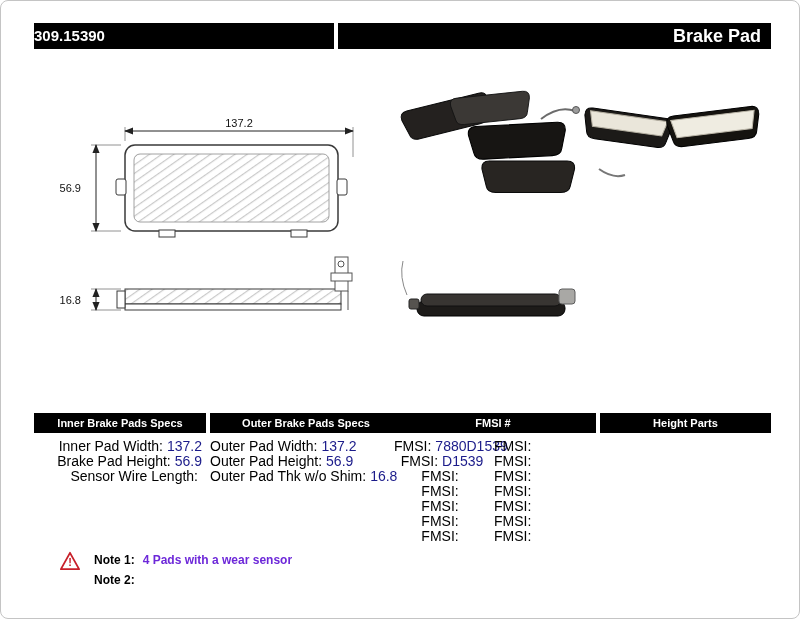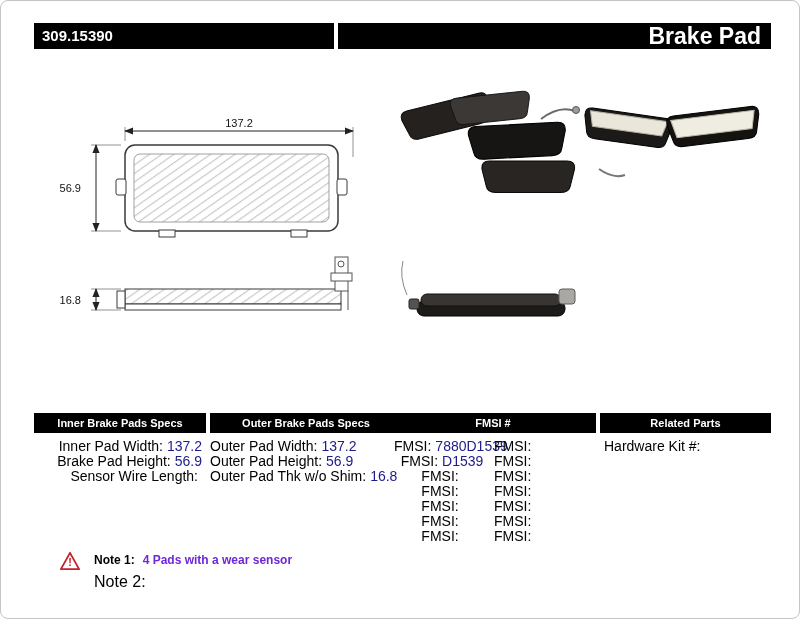--- a/index.html
+++ b/index.html
@@ -2,41 +2,41 @@
 <html><head>
 <meta charset="utf-8">
 <style>
   html,body{margin:0;padding:0;background:#fff;}
   .page{
     position:relative;width:798px;height:617px;background:#fff;
     border:1px solid #c4c4c4;border-radius:8px;overflow:hidden;
     font-family:"Liberation Sans",sans-serif;color:#000;
   }
   .bar{position:absolute;top:22px;height:26px;background:#000;color:#fff;font-weight:bold;}
-  .bar-left{left:33px;width:300px;font-size:15px;line-height:26px;padding-left:8px;box-sizing:border-box;}
-  .bar-right{left:337px;width:433px;font-size:23px;line-height:26px;text-align:right;padding-right:10px;box-sizing:border-box;}
+  .bar-left{left:33px;width:300px;font-size:15px;line-height:26px;box-sizing:border-box;}
+  .bar-right{left:337px;width:433px;font-size:18px;line-height:26px;text-align:right;padding-right:10px;box-sizing:border-box;}
   .drawing-svg{position:absolute;left:0;top:60px;}
   svg text{font-family:"Liberation Sans",sans-serif;}
   .col-header{position:absolute;top:412px;height:20px;background:#000;color:#fff;
     font-size:11px;font-weight:bold;text-align:center;line-height:20px;}
   .hdr-inner{left:33px;width:172px;}
   .hdr-outer{left:209px;width:192px;}
   .hdr-fmsi{left:389px;width:206px;}
   .hdr-related{left:599px;width:171px;}
   .rows{position:absolute;top:438px;font-size:14px;font-weight:normal;}
   .rows-inner{left:33px;width:168px;text-align:right;}
   .rows-outer{left:209px;width:144px;text-align:left;}
   .rows-fmsi-left{left:393px;width:96px;text-align:center;}
   .rows-fmsi-right{left:493px;width:96px;text-align:left;}
   .rows-related{left:603px;width:165px;text-align:left;}
   .row{height:15px;line-height:15px;white-space:nowrap;}
   .val{color:#1b1b8a;margin-left:4px;}
   .warn-icon{position:absolute;left:58px;top:550px;width:22px;height:20px;}
   .note1{position:absolute;left:93px;top:552px;font-size:12px;font-weight:bold;}
-  .note2{position:absolute;left:93px;top:572px;font-size:16px;font-weight:normal;}
+  .note2{position:absolute;left:93px;top:572px;font-size:12px;font-weight:bold;}
   .note-red{color:#6d28d9;margin-left:8px;}
 </style>
 </head>
 <body>
 
 <div class="page">
 
   <div class="bar bar-left">309.15390</div>
   <div class="bar bar-right">Brake Pad</div>
 
@@ -106,21 +106,21 @@
       <rect x="8" y="16" width="148" height="15" rx="7" fill="#1d1b19" stroke="#000"></rect>
       <rect x="12" y="9" width="140" height="12" rx="6" fill="#383532" stroke="#111"></rect>
       <rect x="150" y="4" width="16" height="15" rx="3" fill="#a9a8a5" stroke="#5c5c5c"></rect>
       <rect x="0" y="14" width="10" height="10" rx="2" fill="#56534f" stroke="#222"></rect>
     </g>
   </svg>
 
   <div class="col-header hdr-inner">Inner Brake Pads Specs</div>
   <div class="col-header hdr-outer">Outer Brake Pads Specs</div>
   <div class="col-header hdr-fmsi">FMSI #</div>
-  <div class="col-header hdr-related">Related Parts</div>
+  <div class="col-header hdr-related">Height Parts</div>
 
   <div class="rows rows-inner">
     <div class="row"><span>Inner Pad Width:</span><span class="val">137.2</span></div>
     <div class="row"><span>Brake Pad Height:</span><span class="val">56.9</span></div>
     <div class="row"><span>Sensor Wire Length:</span><span class="val"></span></div>
   </div>
 
   <div class="rows rows-outer">
     <div class="row"><span>Outer Pad Width:</span><span class="val">137.2</span></div>
     <div class="row"><span>Outer Pad Height:</span><span class="val">56.9</span></div>
@@ -140,23 +140,20 @@
   <div class="rows rows-fmsi-right">
     <div class="row"><span>FMSI:</span><span class="val"></span></div>
     <div class="row"><span>FMSI:</span><span class="val"></span></div>
     <div class="row"><span>FMSI:</span><span class="val"></span></div>
     <div class="row"><span>FMSI:</span><span class="val"></span></div>
     <div class="row"><span>FMSI:</span><span class="val"></span></div>
     <div class="row"><span>FMSI:</span><span class="val"></span></div>
     <div class="row"><span>FMSI:</span><span class="val"></span></div>
   </div>
 
-  <div class="rows rows-related">
-    <div class="row"><span>Hardware Kit #:</span><span class="val"></span></div>
-  </div>
 
   <svg class="warn-icon" viewBox="0 0 24 22">
     <path d="M12,2 L22,20 L2,20 Z" fill="#fff" stroke="#c8202a" stroke-width="2" stroke-linejoin="round"></path>
     <text x="12" y="17" text-anchor="middle" font-size="12" font-weight="bold" fill="#c8202a">!</text>
   </svg>
   <div class="note1">
     <span>Note 1:</span><span class="note-red">4 Pads with a wear sensor</span>
   </div>
   <div class="note2">
     <span>Note 2:</span><span class="note-red"></span>

